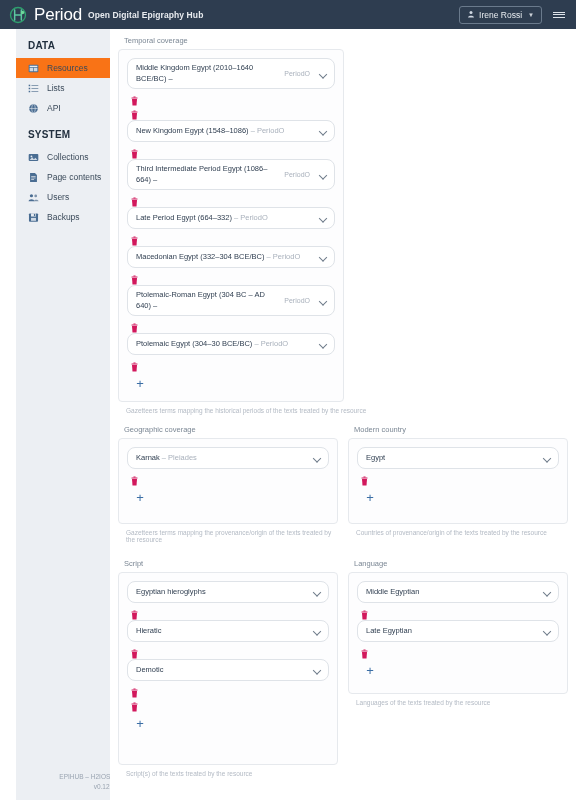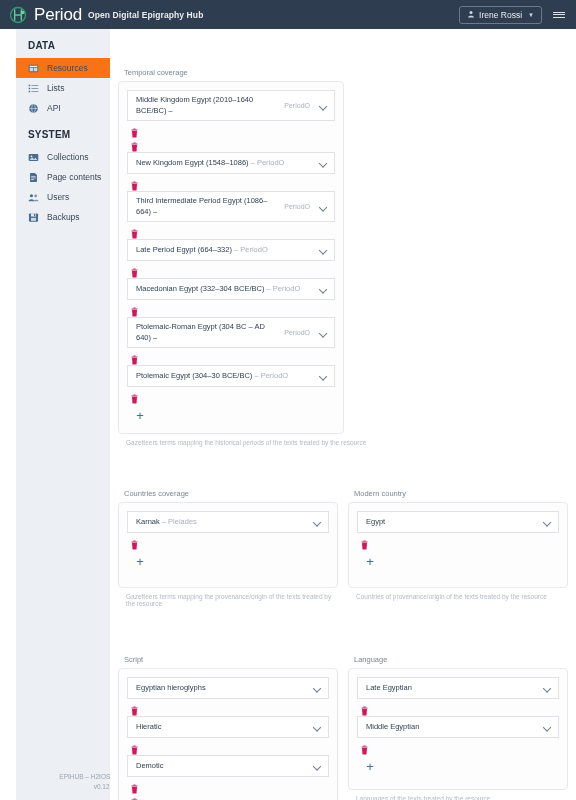--- a/index.html
+++ b/index.html
@@ -72,33 +72,33 @@
     color: #9aa4b1; font-size: 6.5px; line-height: 1.55;
   }
 
   
   .main {
     position: absolute; top: 29px; left: 110px;
     width: 466px; height: 771px; background: #ffffff;
     overflow: hidden;
   }
   .field-label {
-    font-size: 7.5px; color: #7b8794; padding: 7px 0 4px 6px; margin-top: 32px;
+    font-size: 7.5px; color: #7b8794; padding: 7px 0 4px 6px;
   }
   .help-text {
     font-size: 6.5px; color: #b3bac4; padding: 5px 0 0 8px;
   }
   .panel {
     border: 1px solid #e6e9ed; border-radius: 4px;
     background: #fdfdfe; padding: 8px 8px 10px 8px;
   }
   .row-wrap { margin-bottom: 2px; }
   .select {
     position: relative; display: flex; align-items: center;
-    border: 1px solid #dfe3e8; border-radius: 0;
+    border: 1px solid #dfe3e8; border-radius: 8px;
     background: #ffffff; min-height: 22px;
     padding: 3px 20px 3px 8px; cursor: pointer;
   }
   .select.tall { min-height: 31px; }
   .sel-text {
     font-size: 7.5px; color: #2f3e50; line-height: 1.45;
     flex: 1 1 auto; padding-right: 4px;
   }
   .sel-suffix { color: #a9b1bc; }
   .sel-badge {
@@ -344,21 +344,21 @@
               </svg></div>
           </div>
         </div>
       <div class="add-btn">+</div>
     </div>
     <div class="help-text">Gazetteers terms mapping the historical periods of the texts treated by the resource</div>
   </div>
 
   <div class="two-col" style="padding:4px 8px 0 8px;">
     <div class="col">
-      <div class="field-label">Countries coverage</div>
+      <div class="field-label">Geographic coverage</div>
       <div class="panel" style="height:86px;">
         <div id="rows-geographic">
             <div class="row-wrap">
               <div class="select">
                 <span class="sel-text">Karnak<span class="sel-suffix"> – Pleiades</span></span>
                 <span class="chev"></span>
               </div>
               <div class="trash"><svg viewBox="0 0 14 16" width="9" height="10">
                   <rect x="2.2" y="2.4" width="9.6" height="1.6" rx="0.5" fill="#d2185c"></rect>
                   <rect x="5.2" y="0.6" width="3.6" height="1.6" rx="0.5" fill="#d2185c"></rect>
@@ -388,21 +388,21 @@
           </div>
         <div class="add-btn">+</div>
       </div>
       <div class="help-text">Countries of provenance/origin of the texts treated by the resource</div>
     </div>
   </div>
 
   <div class="two-col" style="padding:9px 8px 0 8px;">
     <div class="col">
       <div class="field-label">Script</div>
-      <div class="panel" style="height:151px;">
+      <div class="panel" style="height:193px;">
         <div id="rows-script">
             <div class="row-wrap">
               <div class="select">
                 <span class="sel-text">Egyptian hieroglyphs</span>
                 <span class="chev"></span>
               </div>
               <div class="trash"><svg viewBox="0 0 14 16" width="9" height="10">
                   <rect x="2.2" y="2.4" width="9.6" height="1.6" rx="0.5" fill="#d2185c"></rect>
                   <rect x="5.2" y="0.6" width="3.6" height="1.6" rx="0.5" fill="#d2185c"></rect>
                   <path d="M3 4.6 h8 l-0.8 10.4 h-6.4 Z" fill="#d2185c"></path>
@@ -441,40 +441,40 @@
         <div class="add-btn">+</div>
       </div>
       <div class="help-text">Script(s) of the texts treated by the resource</div>
     </div>
     <div class="col">
       <div class="field-label">Language</div>
       <div class="panel" style="height:122px;">
         <div id="rows-language">
             <div class="row-wrap">
               <div class="select">
+                <span class="sel-text">Middle Egyptian</span>
+                <span class="chev"></span>
+              </div>
+              <div class="trash"><svg viewBox="0 0 14 16" width="9" height="10">
+                  <rect x="2.2" y="2.4" width="9.6" height="1.6" rx="0.5" fill="#d2185c"></rect>
+                  <rect x="5.2" y="0.6" width="3.6" height="1.6" rx="0.5" fill="#d2185c"></rect>
+                  <path d="M3 4.6 h8 l-0.8 10.4 h-6.4 Z" fill="#d2185c"></path>
+                </svg></div>
+            </div>
+            <div class="row-wrap">
+              <div class="select">
                 <span class="sel-text">Late Egyptian</span>
                 <span class="chev"></span>
               </div>
               <div class="trash"><svg viewBox="0 0 14 16" width="9" height="10">
                   <rect x="2.2" y="2.4" width="9.6" height="1.6" rx="0.5" fill="#d2185c"></rect>
                   <rect x="5.2" y="0.6" width="3.6" height="1.6" rx="0.5" fill="#d2185c"></rect>
                   <path d="M3 4.6 h8 l-0.8 10.4 h-6.4 Z" fill="#d2185c"></path>
                 </svg></div>
             </div>
-            <div class="row-wrap">
-              <div class="select">
-                <span class="sel-text">Middle Egyptian</span>
-                <span class="chev"></span>
-              </div>
-              <div class="trash"><svg viewBox="0 0 14 16" width="9" height="10">
-                  <rect x="2.2" y="2.4" width="9.6" height="1.6" rx="0.5" fill="#d2185c"></rect>
-                  <rect x="5.2" y="0.6" width="3.6" height="1.6" rx="0.5" fill="#d2185c"></rect>
-                  <path d="M3 4.6 h8 l-0.8 10.4 h-6.4 Z" fill="#d2185c"></path>
-                </svg></div>
-            </div>
           </div>
         <div class="add-btn">+</div>
       </div>
       <div class="help-text">Languages of the texts treated by the resource</div>
     </div>
   </div>
 
 </div>
 
 </body></html>

